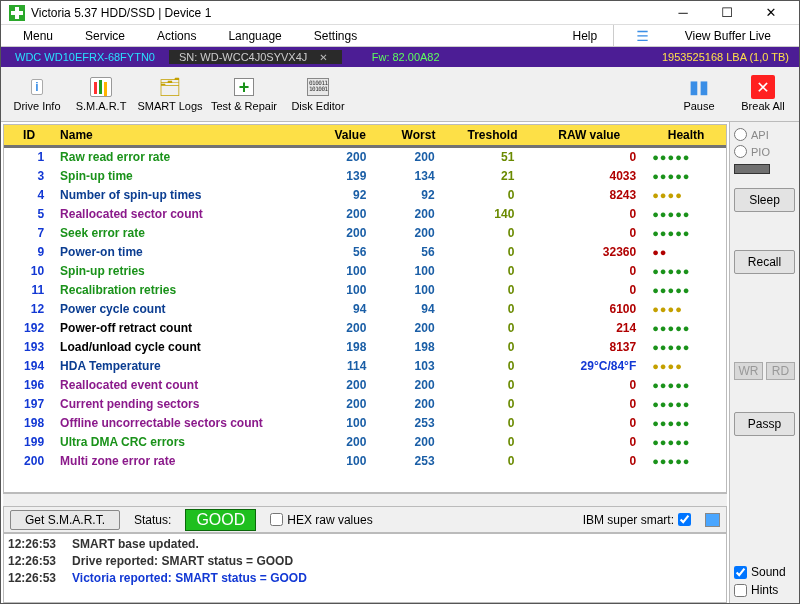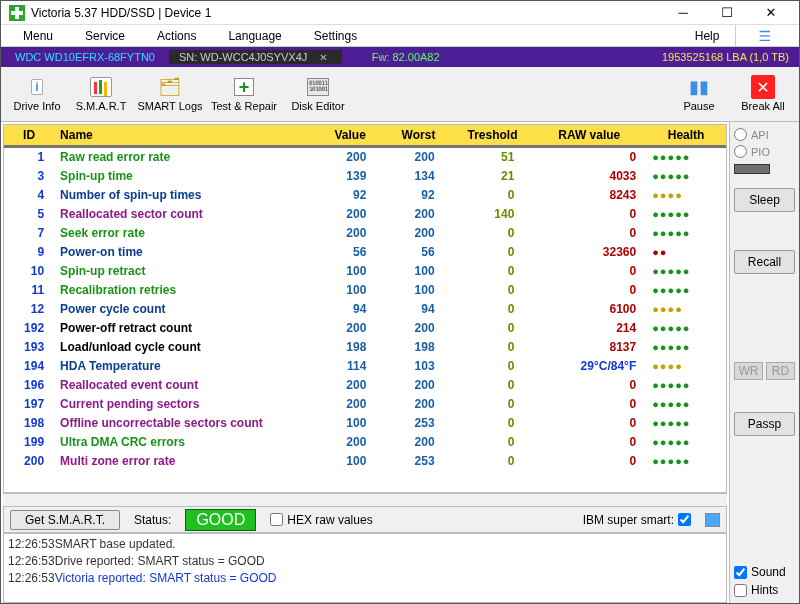--- a/index.html
+++ b/index.html
@@ -66,21 +66,21 @@
 .gap{height:14px;background:#f0f0f0;border-top:1px solid #bbb;border-bottom:1px solid #bbb;}
 .statusbar{height:26px;background:#f0f0f0;display:flex;align-items:center;padding:0 6px;gap:14px;border:1px solid #bbb;border-top:none;}
 .btn{padding:2px 14px;border:1px solid #888;background:#e8e8e8;border-radius:2px;font-size:12px;}
 .statusbar .statlbl{font-size:12px;}
 .good{background:#1fbf1f;color:#fff;padding:1px 10px;font-size:16px;border:1px solid #0a680a;}
 .chk{display:flex;align-items:center;gap:4px;font-size:12px;}
 .chk input{width:13px;height:13px;}
 .statusbar .filler{flex:1;}
 .colorbox{width:15px;height:14px;background:#4aa6ff;border:1px solid #888;}
 .log{height:70px;border:1px solid #bbb;background:#fff;overflow-y:auto;font-size:12px;padding:2px 4px;}
-.logrow{display:flex;gap:0;line-height:17px;}
+.logrow{display:flex;gap:16px;line-height:17px;font-weight:bold;}
 .logrow .ts{color:#333;}
 .logrow .msg{color:#333;}
 .logrow .msg.blue{color:#1238d4;}
 .rpanel{width:70px;background:#f0f0f0;border-left:1px solid #bbb;display:flex;flex-direction:column;padding:6px 4px;gap:4px;font-size:11px;}
 .rpanel .radio{display:flex;align-items:center;gap:4px;color:#888;}
 .rpanel .radio input{margin:0;}
 .rpanel .bar{height:10px;width:36px;background:#707070;border:1px solid #333;margin:2px 0 10px 0;}
 .rpanel .rbtn{padding:4px 2px;border:1px solid #999;background:#e3e3e3;text-align:center;border-radius:2px;font-size:12px;}
 .rpanel .pair{display:flex;gap:3px;}
 .rpanel .pair .mini{flex:1;height:18px;border:1px solid #aaa;background:#d8d8d8;font-size:12px;text-align:center;line-height:16px;color:#999;}
@@ -103,20 +103,21 @@
 <div class="menubar">
   <span>Menu</span>
   <span>Service</span>
   <span>Actions</span>
   <span>Language</span>
   <span>Settings</span>
   <span class="filler"></span>
   <span>Help</span>
   <div class="viewbuf">
     <span class="vbicon">☰</span>
+    <span>View Buffer Live</span>
   </div>
 </div>
 
 <div class="devbar">
   <span class="model">WDC WD10EFRX-68FYTN0</span>
   <div class="snbox">
     <span class="sn">SN: WD-WCC4J0SYVX4J</span>
     <span class="x">✕</span>
   </div>
   <span class="fw">Fw: 82.00A82</span>
@@ -232,21 +233,21 @@
                 <td class="id">9</td>
                 <td class="nm navy">Power-on time</td>
                 <td class="num">56</td>
                 <td class="num">56</td>
                 <td class="thr">0</td>
                 <td class="raw">32360</td>
                 <td class="hp"><span class="dot-r">●●</span></td>
               </tr>
               <tr>
                 <td class="id">10</td>
-                <td class="nm green">Spin-up retract</td>
+                <td class="nm green">Spin-up retries</td>
                 <td class="num">100</td>
                 <td class="num">100</td>
                 <td class="thr">0</td>
                 <td class="raw">0</td>
                 <td class="hp"><span class="dot-g">●●●●●</span></td>
               </tr>
               <tr>
                 <td class="id">11</td>
                 <td class="nm green">Recalibration retries</td>
                 <td class="num">100</td>

